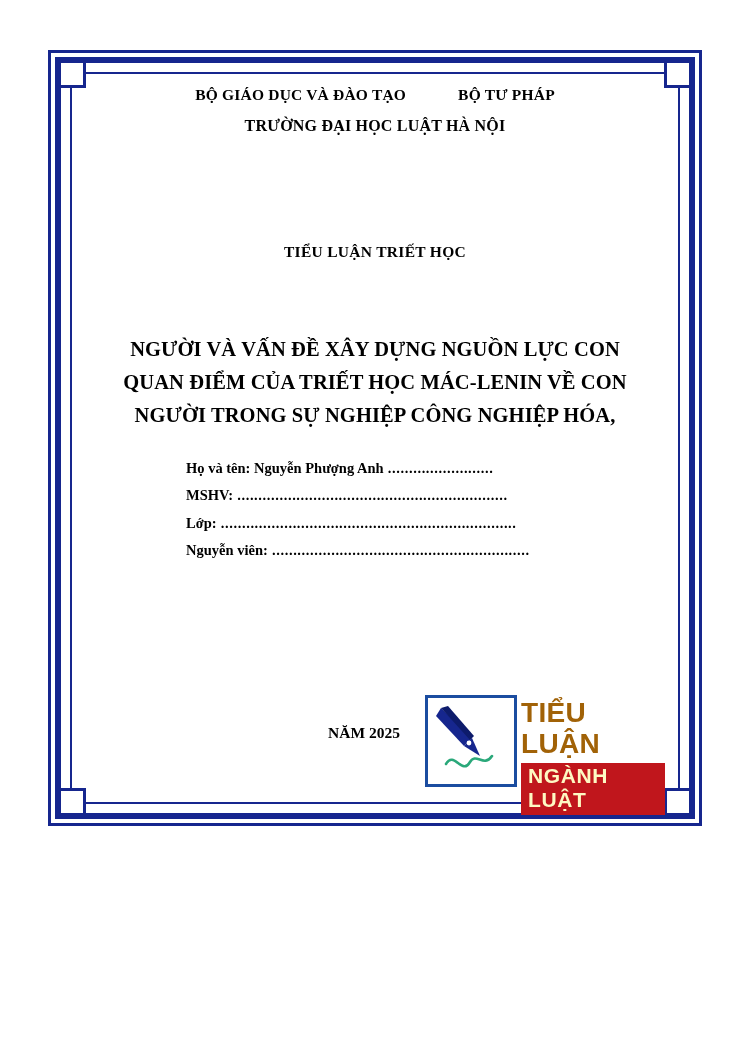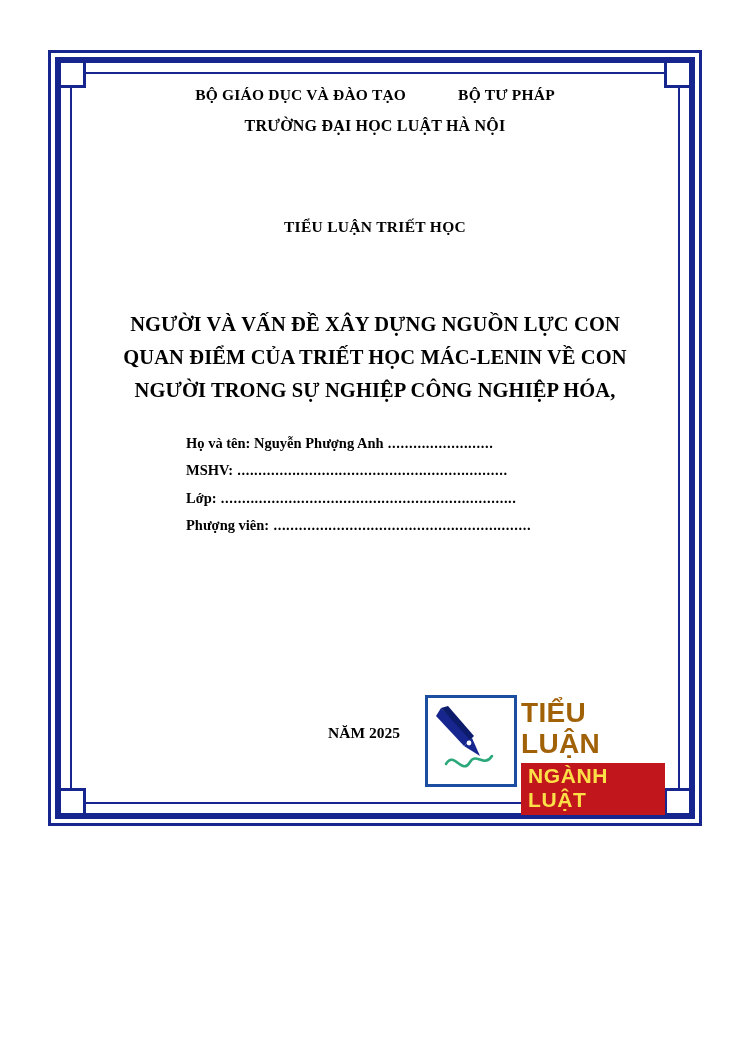--- a/index.html
+++ b/index.html
@@ -81,21 +81,21 @@
 
   .university {
     margin-top: 13px;
     text-align: center;
     font-weight: bold;
     font-size: 16px;
     letter-spacing: 0.2px;
   }
 
   .doc-type {
-    margin-top: 83px;
+    margin-top: 108px;
     text-align: center;
     font-weight: bold;
     font-size: 15.5px;
     letter-spacing: 0.3px;
   }
 
   .title {
     margin-top: 72px;
     text-align: center;
     font-weight: bold;
@@ -168,21 +168,21 @@
   .logo-line2-wrap {
     margin-top: 3px;
     background: #c0161c;
     display: inline-block;
     padding: 1px 7px 3px 7px;
   }
   .logo-line2 {
     font-family: "Liberation Sans", sans-serif;
     font-weight: bold;
     font-size: 21px;
-    color: #fde047;
+    color: #fef9c3;
     letter-spacing: 0.6px;
     line-height: 1.15;
   }
 </style>
 </head>
 <body>
 
 <div class="page">
 
   <div class="frame-outer"></div>
@@ -215,21 +215,21 @@
         <span class="info-label">Họ và tên:</span>
         <span class="info-value">Nguyễn Phượng Anh</span><span class="dots"> .........................</span>
       </div>
       <div class="info-row">
         <span class="info-label">MSHV:</span><span class="dots"> ................................................................</span>
       </div>
       <div class="info-row">
         <span class="info-label">Lớp:</span><span class="dots"> ......................................................................</span>
       </div>
       <div class="info-row">
-        <span class="info-label">Phượng viên:</span><span class="dots"> .............................................................</span>
+        <span class="info-label">Nguyễn viên:</span><span class="dots"> .............................................................</span>
       </div>
     </div>
 
     <div class="footer">
       <div class="year">NĂM 2025</div>
 
       <div class="logo">
         <div class="logo-box">
           <svg width="80" height="80" viewBox="0 0 80 80">
             <path d="M13 10 L44 40 L36 48 L8 18 Z" fill="#16268e"></path>

